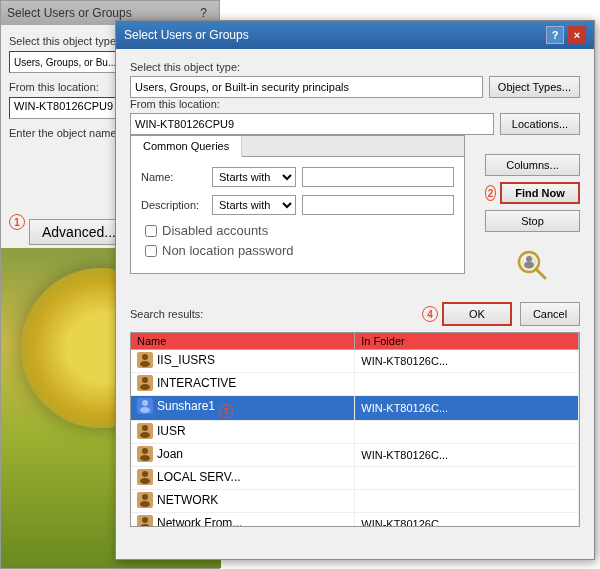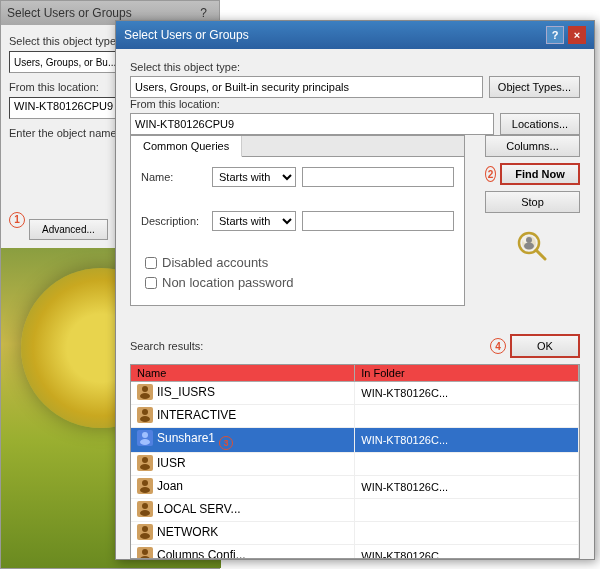--- a/index.html
+++ b/index.html
@@ -38,21 +38,21 @@
       background: white;
       margin-bottom: 8px;
       padding: 2px 4px;
       font-size: 11px;
     }
     .bg-advanced-btn {
       border: 1px solid #999;
       background: linear-gradient(to bottom, #f5f5f5, #e0e0e0);
       padding: 4px 12px;
       cursor: pointer;
-      font-size: 10px;
+      font-size: 14px;
       margin-top: 20px;
     }
     
     .nature-bg {
       position: absolute;
       bottom: 0; left: 0;
       width: 220px;
       height: 320px;
       background: linear-gradient(to bottom, #8a9e40 0%, #c8b84a 30%, #9aaf30 60%, #6a8a20 100%);
       overflow: hidden;
@@ -174,21 +174,21 @@
     .tab-content {
       padding: 10px;
       background: white;
     }
 
     
     .query-row {
       display: flex;
       align-items: center;
       gap: 6px;
-      margin-bottom: 24px;
+      margin-bottom: 8px;
       border-radius: 9px;
     }
     .query-label {
       width: 65px;
       font-size: 11px;
       color: #333;
     }
     .query-select {
       width: 84px;
       height: 20px;
@@ -245,20 +245,21 @@
       display: flex;
       flex-direction: column;
       gap: 6px;
       align-items: stretch;
       min-width: 80px;
       margin-left: 20px;
     }
 
     .main-content-row {
       display: flex;
+      align-items: flex-end;
     }
     .main-content-left {
       flex: 1;
     }
 
     
     .bottom-bar {
       display: flex;
       align-items: center;
       justify-content: space-between;
@@ -480,20 +481,21 @@
     </div>
   </div>
 
   <div class="bottom-bar">
     <span class="search-results-label">Search results:</span>
     <div class="ok-cancel-group">
       <div style="display:flex;align-items:center;gap:4px;">
         <span class="step-num">4</span>
         <button class="ok-btn">OK</button>
       </div>
+      <button class="cancel-btn">Cancel</button>
     </div>
   </div>
 
   <div class="results-table-wrap">
     <table class="results-table">
       <thead>
         <tr>
           <th style="width:50%">Name</th>
           <th style="width:50%">In Folder</th>
         </tr>
@@ -576,20 +578,20 @@
               </span></td>
             <td></td>
           </tr>
           <tr>
             <td><span class="user-icon">
                 <svg width="16" height="16">
                   <rect width="16" height="16" fill="#d0a060" rx="2"></rect>
                   <circle cx="8" cy="5" r="3" fill="#7a4a10"></circle>
                   <ellipse cx="8" cy="12" rx="5" ry="3" fill="#7a4a10"></ellipse>
                 </svg>
-                <span>Columns Confi...</span>
+                <span>Network From...</span>
               </span></td>
             <td>WIN-KT80126C...</td>
           </tr>
         </tbody>
     </table>
   </div>
 </div>
 
 </body></html>

